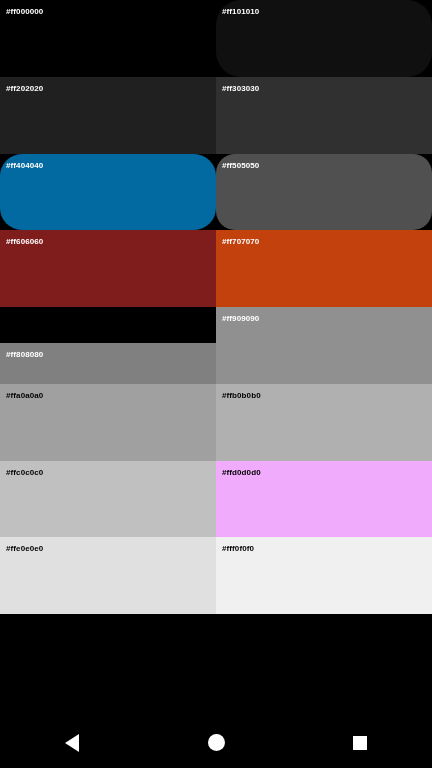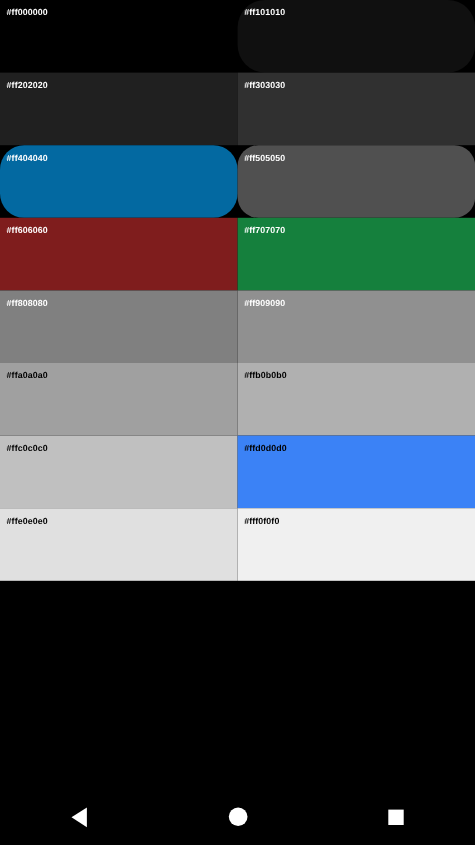--- a/index.html
+++ b/index.html
@@ -21,21 +21,21 @@
     height: 768px;
     background: #000;
   }
 
   
   #swatch-grid {
     position: absolute;
     left: 0;
     top: 0;
     width: 432px;
-    height: 528px;
+    height: 614px;
     display: grid;
     grid-template-columns: 216px 216px;
     grid-template-rows: repeat(8, 1fr);
   }
 
   .swatch {
     position: relative;
     overflow: hidden;
   }
 
@@ -118,39 +118,39 @@
       </div>
       <div class="swatch light-text" style="background: #0369a1; border-radius: 22px;">
         <span class="swatch-label">#ff404040</span>
       </div>
       <div class="swatch light-text" style="background: rgb(80, 80, 80); border-radius: 19px;">
         <span class="swatch-label">#ff505050</span>
       </div>
       <div class="swatch light-text" style="background: #7f1d1d;">
         <span class="swatch-label">#ff606060</span>
       </div>
-      <div class="swatch light-text" style="background: #15803d; text-align: center;">
+      <div class="swatch light-text" style="background: #c2410c; text-align: center;">
         <span class="swatch-label">#ff707070</span>
       </div>
-      <div class="swatch light-text" style="background: rgb(128, 128, 128);">
+      <div class="swatch light-text" style="background: rgb(128, 128, 128); margin-top: 36px;">
         <span class="swatch-label">#ff808080</span>
       </div>
       <div class="swatch light-text" style="background: rgb(144, 144, 144);">
         <span class="swatch-label">#ff909090</span>
       </div>
       <div class="swatch dark-text" style="background: rgb(160, 160, 160);">
         <span class="swatch-label">#ffa0a0a0</span>
       </div>
       <div class="swatch dark-text" style="background: rgb(176, 176, 176);">
         <span class="swatch-label">#ffb0b0b0</span>
       </div>
       <div class="swatch dark-text" style="background: rgb(192, 192, 192);">
         <span class="swatch-label">#ffc0c0c0</span>
       </div>
-      <div class="swatch dark-text" style="background: #3b82f6;">
+      <div class="swatch dark-text" style="background: #f0abfc;">
         <span class="swatch-label">#ffd0d0d0</span>
       </div>
       <div class="swatch dark-text" style="background: rgb(224, 224, 224);">
         <span class="swatch-label">#ffe0e0e0</span>
       </div>
       <div class="swatch dark-text" style="background: rgb(240, 240, 240);">
         <span class="swatch-label">#fff0f0f0</span>
       </div>
     </div>
 

